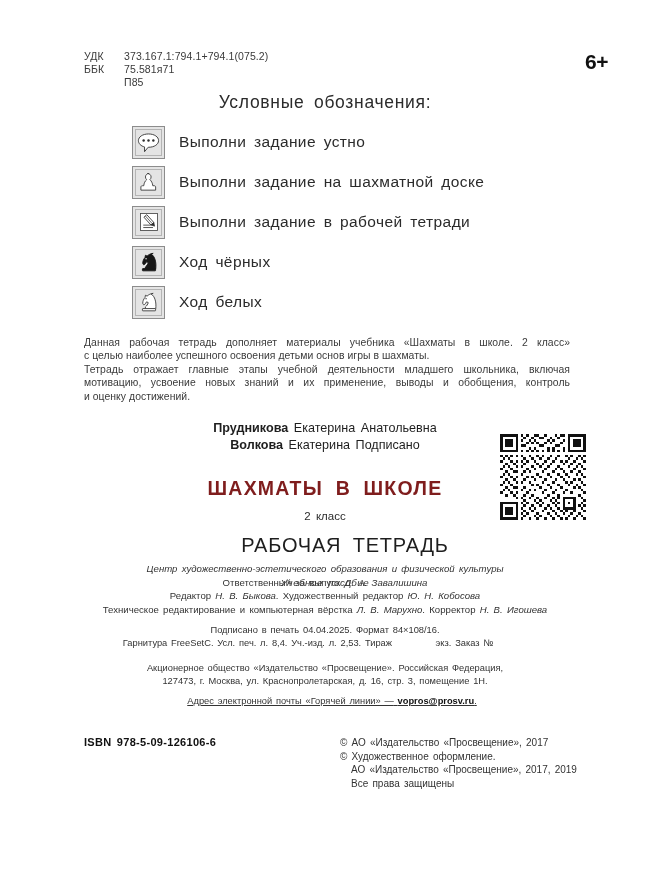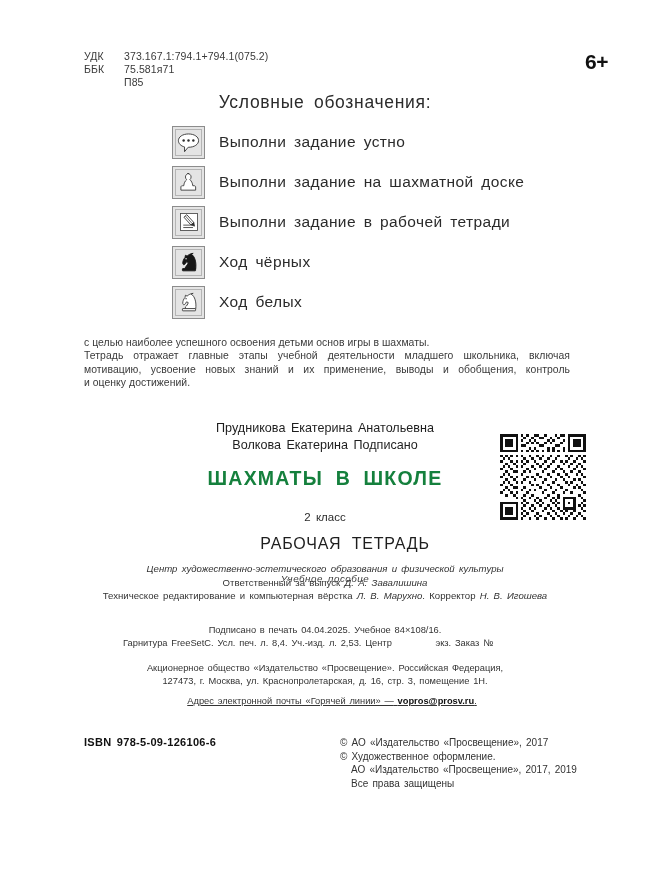--- a/index.html
+++ b/index.html
@@ -63,21 +63,20 @@
     position: absolute;
     top: 122px;
     left: 132px;
     width: 470px;
   }
   .legend-row {
     display: flex;
     align-items: center;
     height: 40px;
     margin-bottom: 0px;
-    margin-left: 40px;
   }
   .legend-icon {
     width: 33px;
     height: 33px;
     flex: 0 0 33px;
     border: 1px solid #8c8c8c;
     background: #e4e4e4;
     box-sizing: border-box;
     display: flex;
     align-items: center;
@@ -131,37 +130,37 @@
     letter-spacing: 1.6px;
     word-spacing: 3px;
     margin-bottom: 10px;
   }
   .author {
     font-size: 12.6px;
     color: #1e1e1e;
     line-height: 16.5px;
     word-spacing: 2px;
   }
-  .author b { font-weight: normal; }
+  .author b { font-weight: bold; }
   .book-title {
     font-size: 19.5px;
     font-weight: bold;
-    color: #15803d;
+    color: #7f1d1d;
     letter-spacing: 1.2px;
     word-spacing: 6px;
-    margin-top: 14px;
+    margin-top: 24px;
   }
   .grade {
     font-size: 11.5px;
     color: #2b2b2b;
-    margin-top: 21px;
+    margin-top: 10px;
     word-spacing: 2px;
   }
   .worktype {
-    font-size: 16px;
+    font-size: 20px;
     color: #1e1e1e;
     letter-spacing: 0.8px;
     word-spacing: 5px;
     margin-top: 12px;
     padding-left: 40px;
   }
   .subtitle-ital {
     font-size: 9.8px;
     font-style: italic;
     color: #3c3c3c;
@@ -337,20 +336,21 @@
           <rect x="7.4" y="22.6" width="15.2" height="2.6" rx="0.6" fill="#ffffff" stroke="#3c3c3c" stroke-width="1.05"></rect>
           <circle cx="11.6" cy="11.2" r="0.75" fill="#2c2c2c"></circle>
         </svg>
       </div>
       <div class="legend-text">Ход  белых</div>
     </div>
 
   </div>
 
   <div class="annotation">
+    <p class="jst">Данная рабочая тетрадь дополняет материалы учебника «Шахматы в школе. 2 класс»</p>
     <p class="lastline">с целью наиболее успешного освоения детьми основ игры в шахматы.</p>
     <p class="jst">Тетрадь отражает главные этапы учебной деятельности младшего школьника, включая</p>
     <p class="jst">мотивацию, усвоение новых знаний и их применение, выводы и обобщения, контроль</p>
     <p class="lastline">и оценку достижений.</p>
   </div>
 
   <div class="imprint">
     <div class="author">
       <b>Прудникова</b>
       <span>Екатерина  Анатольевна</span>
@@ -671,42 +671,48 @@
 
   <div class="credits">
     <div class="center-line">
       <i>Центр  художественно-эстетического  образования  и  физической  культуры</i>
     </div>
     <div class="center-line">
       <span>Ответственный за выпуск</span>
       <i>Д. А. Завалишина</i>
     </div>
     <div class="center-line">
+      <span>Редактор</span>
+      <i>Н. В. Быкова</i><span>.</span>
+      <span>Художественный редактор</span>
+      <i>Ю. Н. Кобосова</i>
+    </div>
+    <div class="center-line">
       <span>Техническое редактирование и компьютерная вёрстка</span>
       <i>Л. В. Марухно</i><span>.</span>
       <span>Корректор</span>
       <i>Н. В. Игошева</i>
     </div>
   </div>
 
   <div class="printinfo">
     <div>
       <span>Подписано в печать</span>
       <span>04.04.2025.</span>
-      <span>Учебное</span>
+      <span>Формат</span>
       <span>84×108/16.</span>
     </div>
     <div>
       <span>Гарнитура</span>
       <span>FreeSetC.</span>
       <span>Усл. печ. л.</span>
       <span>8,4.</span>
       <span>Уч.-изд. л.</span>
       <span>2,53.</span>
-      <span>Центр</span>
+      <span>Тираж</span>
       <span class="gap-lg"></span>
       <span>экз.</span>
       <span>Заказ №</span>
       <span class="gap-sm"></span>
     </div>
   </div>
 
   <div class="publisher">
     <div>Акционерное общество «Издательство «Просвещение». Российская Федерация,</div>
     <div>127473, г. Москва, ул. Краснопролетарская, д. 16, стр. 3, помещение 1Н.</div>

